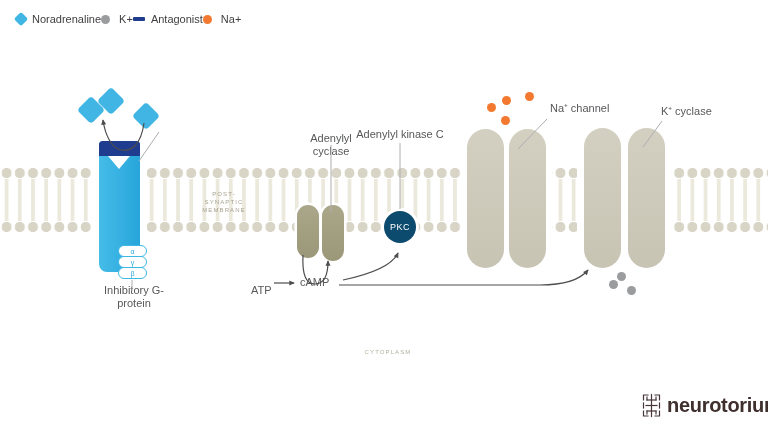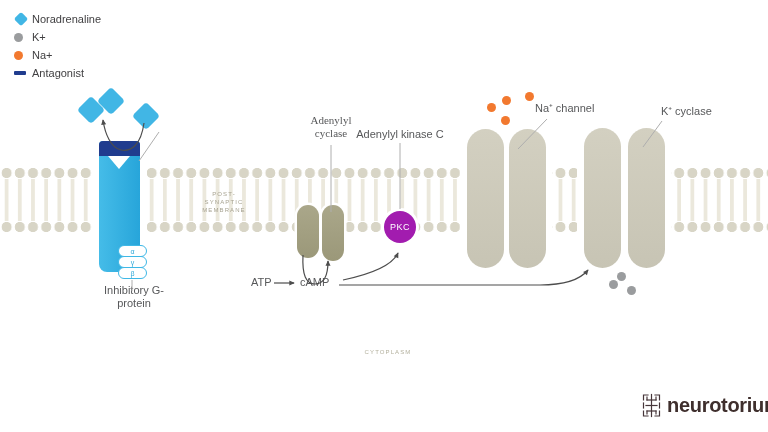--- a/index.html
+++ b/index.html
@@ -1,21 +1,21 @@
 <!DOCTYPE html>
 <html><head>
 <meta charset="utf-8">
 <style>
   html,body{margin:0;padding:0;background:#fff;}
   #stage{position:relative;width:768px;height:432px;background:#ffffff;overflow:hidden;
          font-family:"Liberation Sans", sans-serif;}
   .lbl{position:absolute;font-size:11px;line-height:13px;color:#57585a;}
   .center{text-align:center;}
   
-  #legend{position:absolute;left:14px;top:10px;display:flex;flex-direction:column;justify-content:space-between;}
+  #legend{position:absolute;left:14px;top:10px;display:flex;flex-direction:row;justify-content:space-between;}
   .legend-row{display:flex;align-items:center;height:18px;}
   .legend-ic{width:18px;display:flex;align-items:center;justify-content:flex-start;}
   .legend-label{font-size:11px;color:#414042;}
   .diamond-sm{width:10px;height:10px;border-radius:2px;transform:rotate(45deg);background:#41b6e5;margin-left:2px;}
   .circ-sm{width:9px;height:9px;border-radius:50%;}
   .dash-sm{width:12px;height:4px;border-radius:1px;background:#203c8e;}
   
   #membrane{position:absolute;left:0;top:167px;width:768px;height:66px;
     background-image:
       radial-gradient(circle at 6.6px 6px, #d8d5c6 4.8px, rgba(0,0,0,0) 5.3px),
@@ -39,21 +39,21 @@
   .diamond{position:absolute;width:20px;height:20px;border-radius:4px;transform:rotate(45deg);
     background:#41b6e5;z-index:3;}
   
   .gpill{position:absolute;left:118px;width:29px;height:12px;background:#fff;border:1.5px solid #3fb8e6;
     border-radius:7px;box-sizing:border-box;z-index:4;display:flex;align-items:center;justify-content:center;
     font-size:7px;line-height:7px;color:#2fa8d8;}
   
   .acpill{position:absolute;width:22px;background:linear-gradient(180deg,#aaa78a,#9b9879);
     border-radius:11px;box-shadow:0 0 0 2.5px #fff;z-index:3;}
   #pkc-circle{position:absolute;left:384px;top:211px;width:32px;height:32px;border-radius:50%;
-    background:#a21caf;box-shadow:0 0 0 3px #fff;z-index:3;display:flex;align-items:center;justify-content:center;
+    background:#0c4a6e;box-shadow:0 0 0 3px #fff;z-index:3;display:flex;align-items:center;justify-content:center;
     font-size:9px;letter-spacing:.5px;color:#fff;}
   .chpill{position:absolute;width:37px;height:139px;border-radius:19px;
     background:linear-gradient(180deg,#d3d0c1,#c7c4b4);box-shadow:0 0 0 3px #fff;z-index:3;}
   .dot{position:absolute;width:9px;height:9px;border-radius:50%;z-index:3;}
   .dot.na{background:#f2792f;}
   .dot.k{background:#9a9c9e;}
   
   #overlay{position:absolute;left:0;top:0;z-index:5;pointer-events:none;}
   
   #brand{position:absolute;left:639px;top:392px;display:flex;align-items:center;z-index:6;}
@@ -72,29 +72,29 @@
       <span class="legend-label">Noradrenaline</span>
     </div>
     <div class="legend-row">
       <span class="legend-ic">
           <span class="circ-sm" style="background:#9a9c9e"></span>
         </span>
       <span class="legend-label">K+</span>
     </div>
     <div class="legend-row">
       <span class="legend-ic">
+          <span class="dash-sm"></span>
+        </span>
+      <span class="legend-label">Antagonist</span>
+    </div>
+    <div class="legend-row">
+      <span class="legend-ic">
           <span class="circ-sm" style="background:#f2792f"></span>
         </span>
       <span class="legend-label">Na+</span>
-    </div>
-    <div class="legend-row">
-      <span class="legend-ic">
-          <span class="dash-sm"></span>
-        </span>
-      <span class="legend-label">Antagonist</span>
     </div>
   </div>
 
   <div id="membrane"></div>
   <div class="mem-gap" style="left:92px;width:55px;"></div>
   <div class="mem-gap" style="left:460px;width:92px;"></div>
   <div class="mem-gap" style="left:577px;width:94px;"></div>
   <div id="membrane-label">POST-SYNAPTIC MEMBRANE</div>
   <div id="cytoplasm-label">CYTOPLASM</div>
 
@@ -107,41 +107,41 @@
     <div id="receptor-notch"></div>
   </div>
 
   <div class="gpill" style="top:245px;">α</div>
   <div class="gpill" style="top:256px;">γ</div>
   <div class="gpill" style="top:267px;">β</div>
   <div class="lbl center" style="left:103px;top:284px;width:62px;">Inhibitory G-protein</div>
 
   <div class="acpill" style="left:297px;top:205px;height:53px;"></div>
   <div class="acpill" style="left:322px;top:205px;height:56px;"></div>
-  <div class="lbl center" style="left:300px;top:114px;width:62px;font-family:Liberation Serif, serif;">Adenylyl cyclase</div>
+  <div class="lbl center" style="left:300px;top:132px;width:62px;">Adenylyl cyclase</div>
 
   <div id="pkc-circle">PKC</div>
   <div class="lbl center" style="left:350px;top:128px;width:100px;">Adenylyl kinase C</div>
 
   <div class="chpill" style="left:467px;top:129px;"></div>
   <div class="chpill" style="left:509px;top:129px;"></div>
   <div class="chpill" style="left:584px;top:128px;height:140px;"></div>
   <div class="chpill" style="left:628px;top:128px;height:140px;"></div>
-  <div class="lbl" style="left:535px;top:102px;">Na⁺ channel</div>
+  <div class="lbl" style="left:550px;top:102px;">Na⁺ channel</div>
   <div class="lbl" style="left:661px;top:105px;">K⁺ cyclase</div>
 
   <div class="dot na" style="left:487px;top:103px;"></div>
   <div class="dot na" style="left:502px;top:96px;"></div>
   <div class="dot na" style="left:525px;top:92px;"></div>
   <div class="dot na" style="left:501px;top:116px;"></div>
   <div class="dot k" style="left:617px;top:272px;"></div>
   <div class="dot k" style="left:609px;top:280px;"></div>
   <div class="dot k" style="left:627px;top:286px;"></div>
 
-  <div class="lbl" style="left:251px;top:276px;">ATP</div>
+  <div class="lbl" style="left:251px;top:284px;">ATP</div>
   <div class="lbl" style="left:300px;top:276px;">cAMP</div>
 
   <svg id="overlay" width="768" height="432">
     <defs>
       <marker id="ah" markerWidth="7" markerHeight="6" refX="5.2" refY="3" orient="auto" markerUnits="userSpaceOnUse">
         <path d="M0.5,0.5 L6,3 L0.5,5.5 Z" fill="#4d4d4d"></path>
       </marker>
     </defs>
 
     <g stroke="#aeaeae" stroke-width="1" fill="none">

